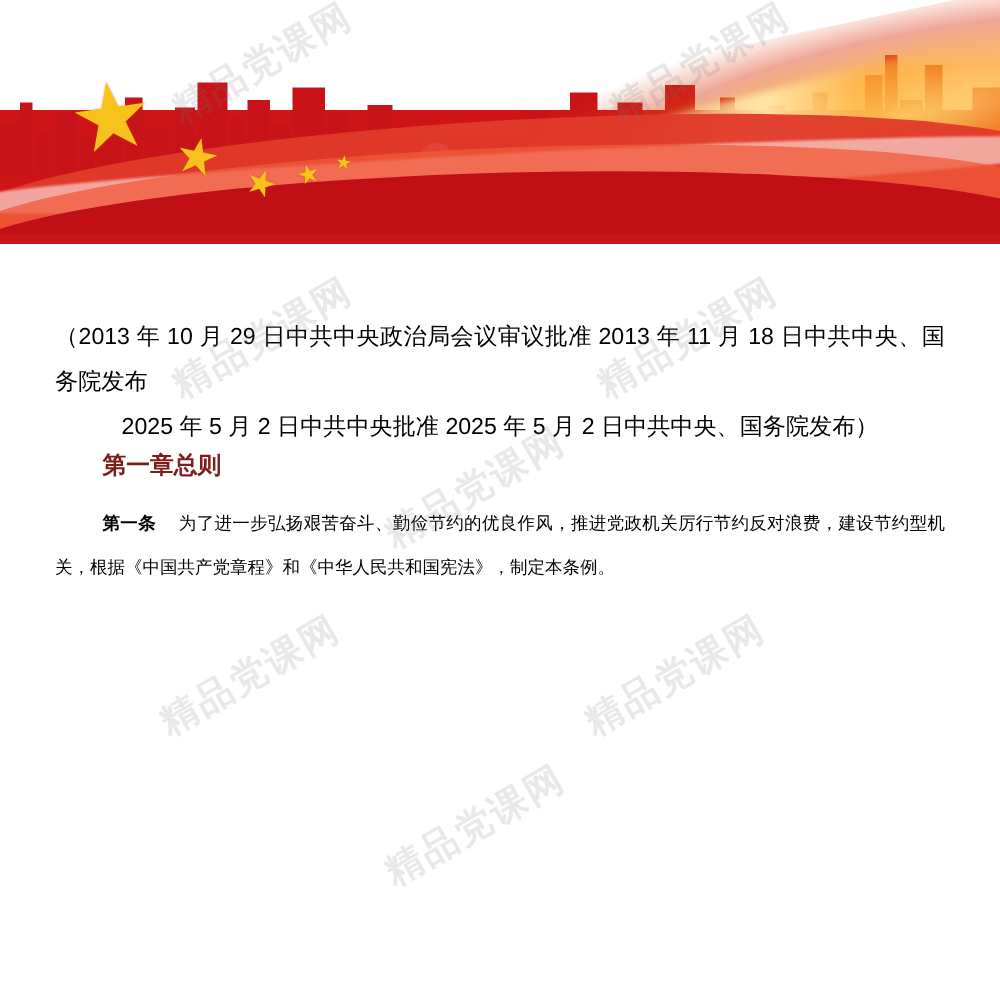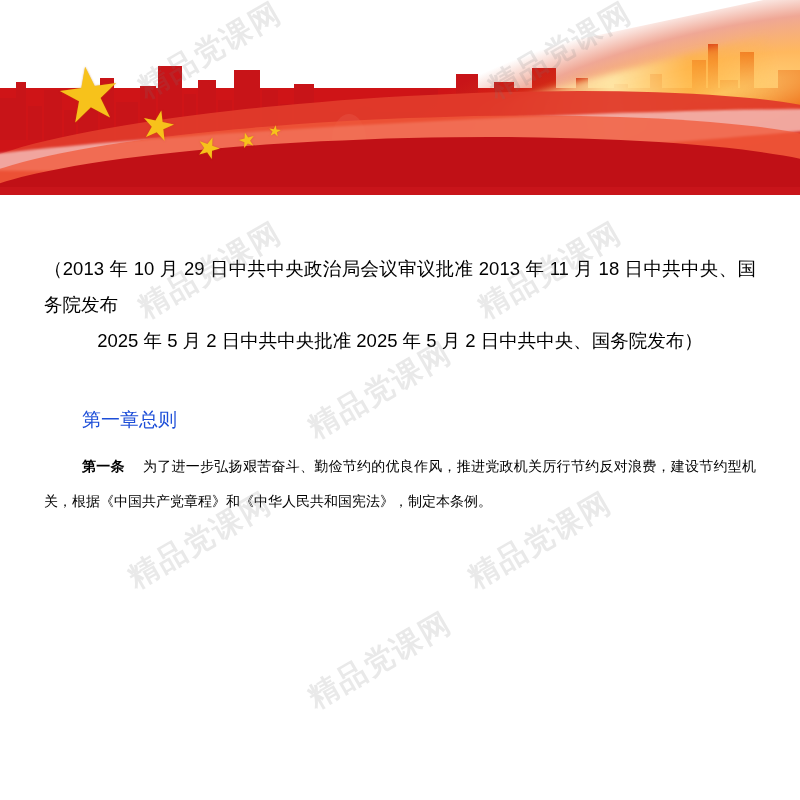--- a/index.html
+++ b/index.html
@@ -165,26 +165,25 @@
     color: #000;
     line-height: 36px;
     text-align: justify;
     font-family: "Liberation Sans", "DejaVu Sans", sans-serif;
   }
   .doc-subtitle .line2 {
     display: block;
     text-align: center;
   }
   .chapter {
-    margin-top: 48px;
-    font-family: "Liberation Sans", "DejaVu Sans", sans-serif;
-    font-weight: normal;
+    font-family: "Liberation Sans", "DejaVu Sans", sans-serif;
+    font-weight: bold;
     font-size: 19px;
     text-indent: 38px;
-    color: #1d4ed8;
+    color: #7f1d1d;
   }
   .para {
     margin-top: 16px;
     font-size: 14px;
     line-height: 35px;
     color: #000;
     text-indent: 38px;
     text-align: justify;
     font-family: "Liberation Sans", "DejaVu Sans", sans-serif;
   }

